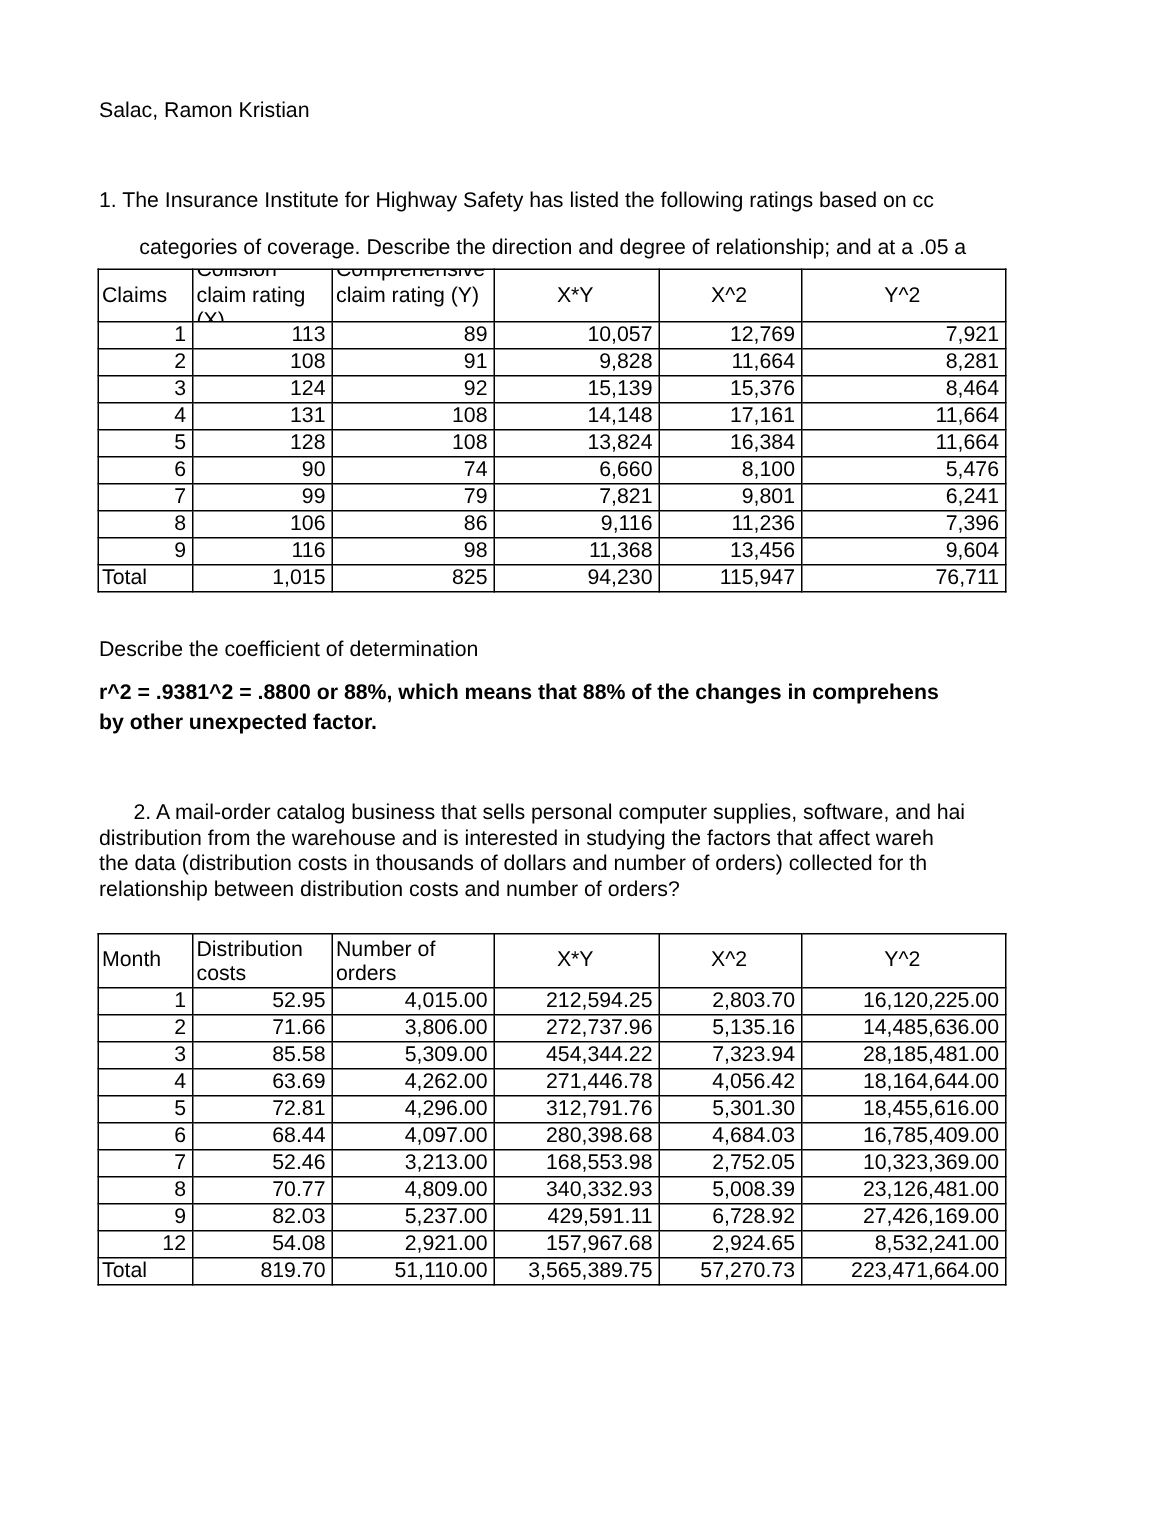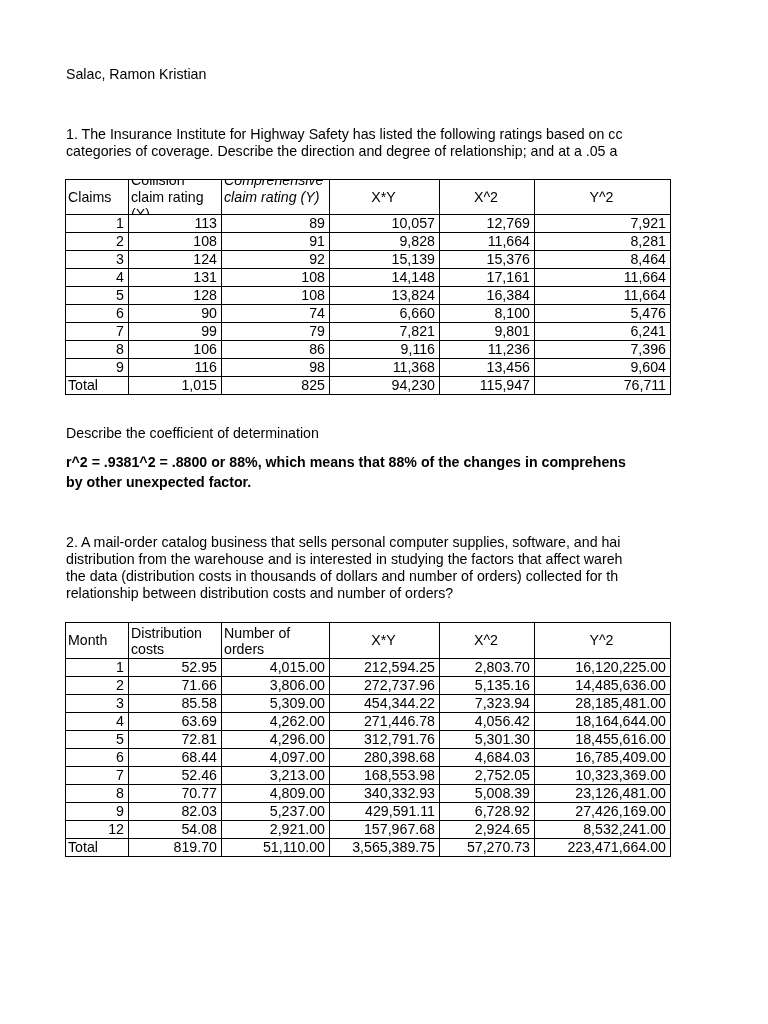--- a/index.html
+++ b/index.html
@@ -20,42 +20,42 @@
   #t2 th { height: 35px; }
   .clipcell { display: block; height: 34px; overflow: hidden; }
   .clipcell .inner { margin-top: -8px; line-height: 17px; }
 </style>
 </head>
 <body>
 
 <div class="txt" style="top:66px;">Salac, Ramon Kristian</div>
 
 <div class="txt clip" style="top:126px;">1. The Insurance Institute for Highway Safety has listed the following ratings based on cc</div>
-<div class="txt clip" style="top:143px;">categories of coverage.  Describe the direction and degree of relationship; and at a .05 a</div>
+<div class="txt clip" style="top:157px;text-align:center;">categories of coverage.  Describe the direction and degree of relationship; and at a .05 a</div>
 
 <table id="t1" style="top:179px;">
   <colgroup>
     <col style="width:63px">
       <col style="width:93px">
       <col style="width:108px">
     <col style="width:110px">
       <col style="width:95px">
       <col style="width:136px">
   </colgroup>
   <thead>
     <tr>
       <th class="l">Claims</th>
       <th class="l">
           <span class="clipcell">
             <span class="inner hdr-wrap" style="display:block;">Collision claim rating (X)</span>
           </span>
         </th>
       <th class="l">
           <span class="clipcell">
-            <span class="inner hdr-wrap" style="display:block;word-break:break-all;font-style:italic;">Comprehensive claim rating (Y)</span>
+            <span class="inner hdr-wrap" style="display:block;word-break:break-all;">Comprehensive claim rating (Y)</span>
           </span>
         </th>
       <th class="c">X*Y</th>
       <th class="c">X^2</th>
       <th class="c">Y^2</th>
     </tr>
   </thead>
   <tbody id="t1-body">
       <tr>
         <td class="num">1</td>
@@ -137,21 +137,21 @@
         <td class="num">115,947</td>
         <td class="num">76,711</td>
       </tr>
     </tbody>
 </table>
 
 <div class="txt" style="top:425px;">Describe the coefficient of determination</div>
 <div class="txt clip bold" style="top:454px;">r^2 = .9381^2 = .8800 or 88%, which means that 88% of the changes in comprehens</div>
 <div class="txt clip bold" style="top:474px;">by other unexpected factor.</div>
 
-<div class="txt clip" style="top:534px;">2. A mail-order catalog business that sells personal computer supplies, software, and hai</div>
+<div class="txt clip" style="top:534px;margin-left:23px;">2. A mail-order catalog business that sells personal computer supplies, software, and hai</div>
 <div class="txt clip" style="top:551px;">distribution from the warehouse and is interested in studying the factors that affect wareh</div>
 <div class="txt clip" style="top:568px;">the data (distribution costs in thousands of dollars and number of orders)  collected for th</div>
 <div class="txt clip" style="top:585px;">relationship between distribution costs and number of orders?</div>
 
 <table id="t2" style="top:622px;">
   <colgroup>
     <col style="width:63px">
       <col style="width:93px">
       <col style="width:108px">
     <col style="width:110px">

